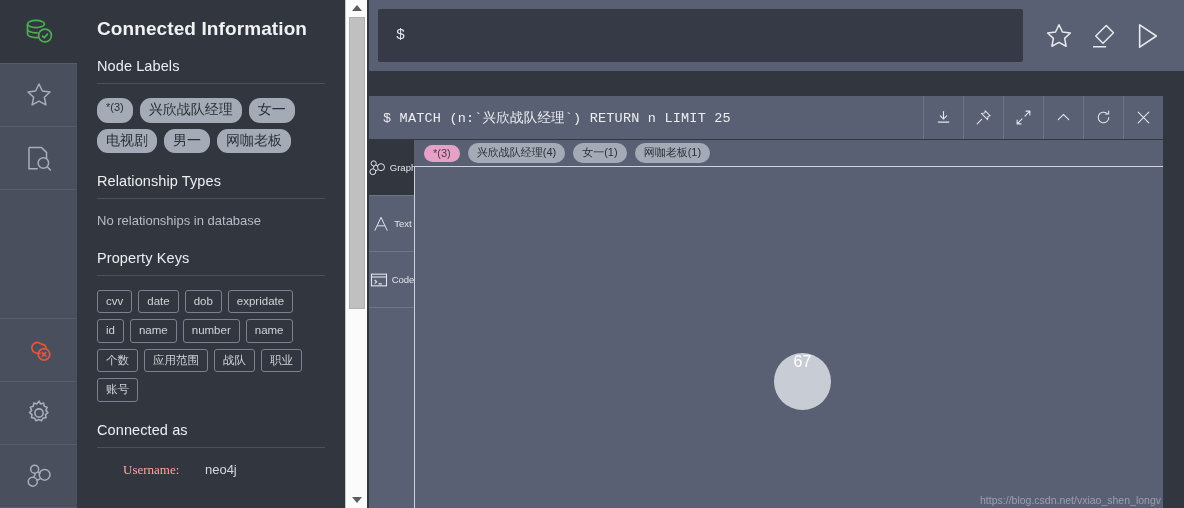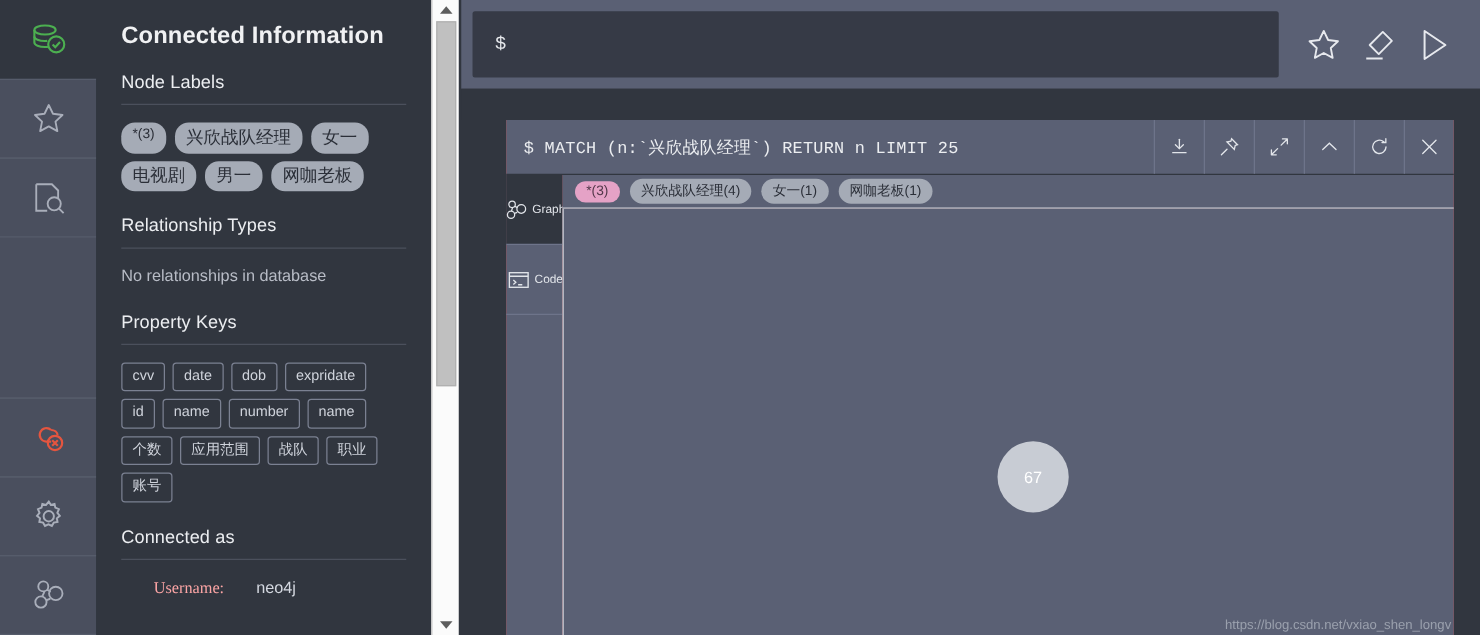--- a/index.html
+++ b/index.html
@@ -115,26 +115,25 @@
     padding-left: 18px;
   }
   .prompt { color: #e6e8ec; font-family: "Liberation Mono", monospace; font-size: 15px; }
   .editor-actions { display: flex; align-items: center; gap: 0px; padding: 0 6px 0 14px; }
   .act-btn { width: 44px; height: 44px; display: flex; align-items: center; justify-content: center; }
 
   .gap { height: 25px; background: #31363f; }
 
   
   .frame {
-    background: #ef4444;
+    background: #0f766e;
     margin-right: 21px;
     flex: 1;
     display: flex; flex-direction: column;
     min-height: 0;
-    margin-left: 36px;
   }
   .frame-title {
     height: 44px;
     background: #5a6074;
     display: flex; align-items: stretch;
     border-bottom: 1px solid #31363f;
   }
   .query-text {
     flex: 1; display: flex; align-items: center;
     padding-left: 14px;
@@ -174,23 +173,23 @@
 
   .canvas {
     flex: 1; background: #5a6074;
     position: relative; overflow: hidden;
     border-left: 1px solid #cfd2d9;
   }
   .node {
     position: absolute;
     width: 57px; height: 57px; border-radius: 50%;
     background: #c8ccd4;
-    display: flex; align-items: center; justify-content: center;
-    color: #ffffff; font-size: 13px;
-    left: 347px; top: 186px;
+    display: flex; justify-content: center;
+    color: #ffffff; font-size: 16px;
+    left: 359px; top: 186px;
   }
   .watermark {
     position: absolute; right: 2px; bottom: 2px;
     color: #9aa0ad; font-size: 10.5px;
     white-space: nowrap;
   }
   svg { display: block; }
 </style>
 </head>
 <body>
@@ -407,20 +406,29 @@
                 <circle cx="8" cy="6.5" r="3.1"></circle>
                   <circle cx="16.8" cy="11" r="4.2"></circle>
                   <circle cx="7" cy="16.5" r="3.5"></circle>
                 <path d="M10.5 8.4 l2.6 1.3 M8.6 9.4 l-1.2 3.5 M10.3 15.3 l2.6-1"></path>
               </svg>
             </span>
             <span>Graph</span>
           </div>
           <div class="vtab">
             <span>
+              <svg width="20" height="20" viewBox="0 0 24 24" fill="none" stroke="#e2e5ea" stroke-width="1.2">
+                <path d="M4.5 20 L12 4 l7.5 16"></path>
+                  <path d="M7.6 14.2 h8.8"></path>
+              </svg>
+            </span>
+            <span>Text</span>
+          </div>
+          <div class="vtab">
+            <span>
               <svg width="20" height="20" viewBox="0 0 24 24" fill="none" stroke="#e2e5ea" stroke-width="1.3">
                 <rect x="3" y="5" width="18" height="14"></rect>
                   <path d="M3 8.4 h18"></path>
                 <path d="M6.8 12 l2.4 2.2 l-2.4 2.2 M11.4 16.6 h4"></path>
               </svg>
             </span>
             <span>Code</span>
           </div>
         </div>
 

